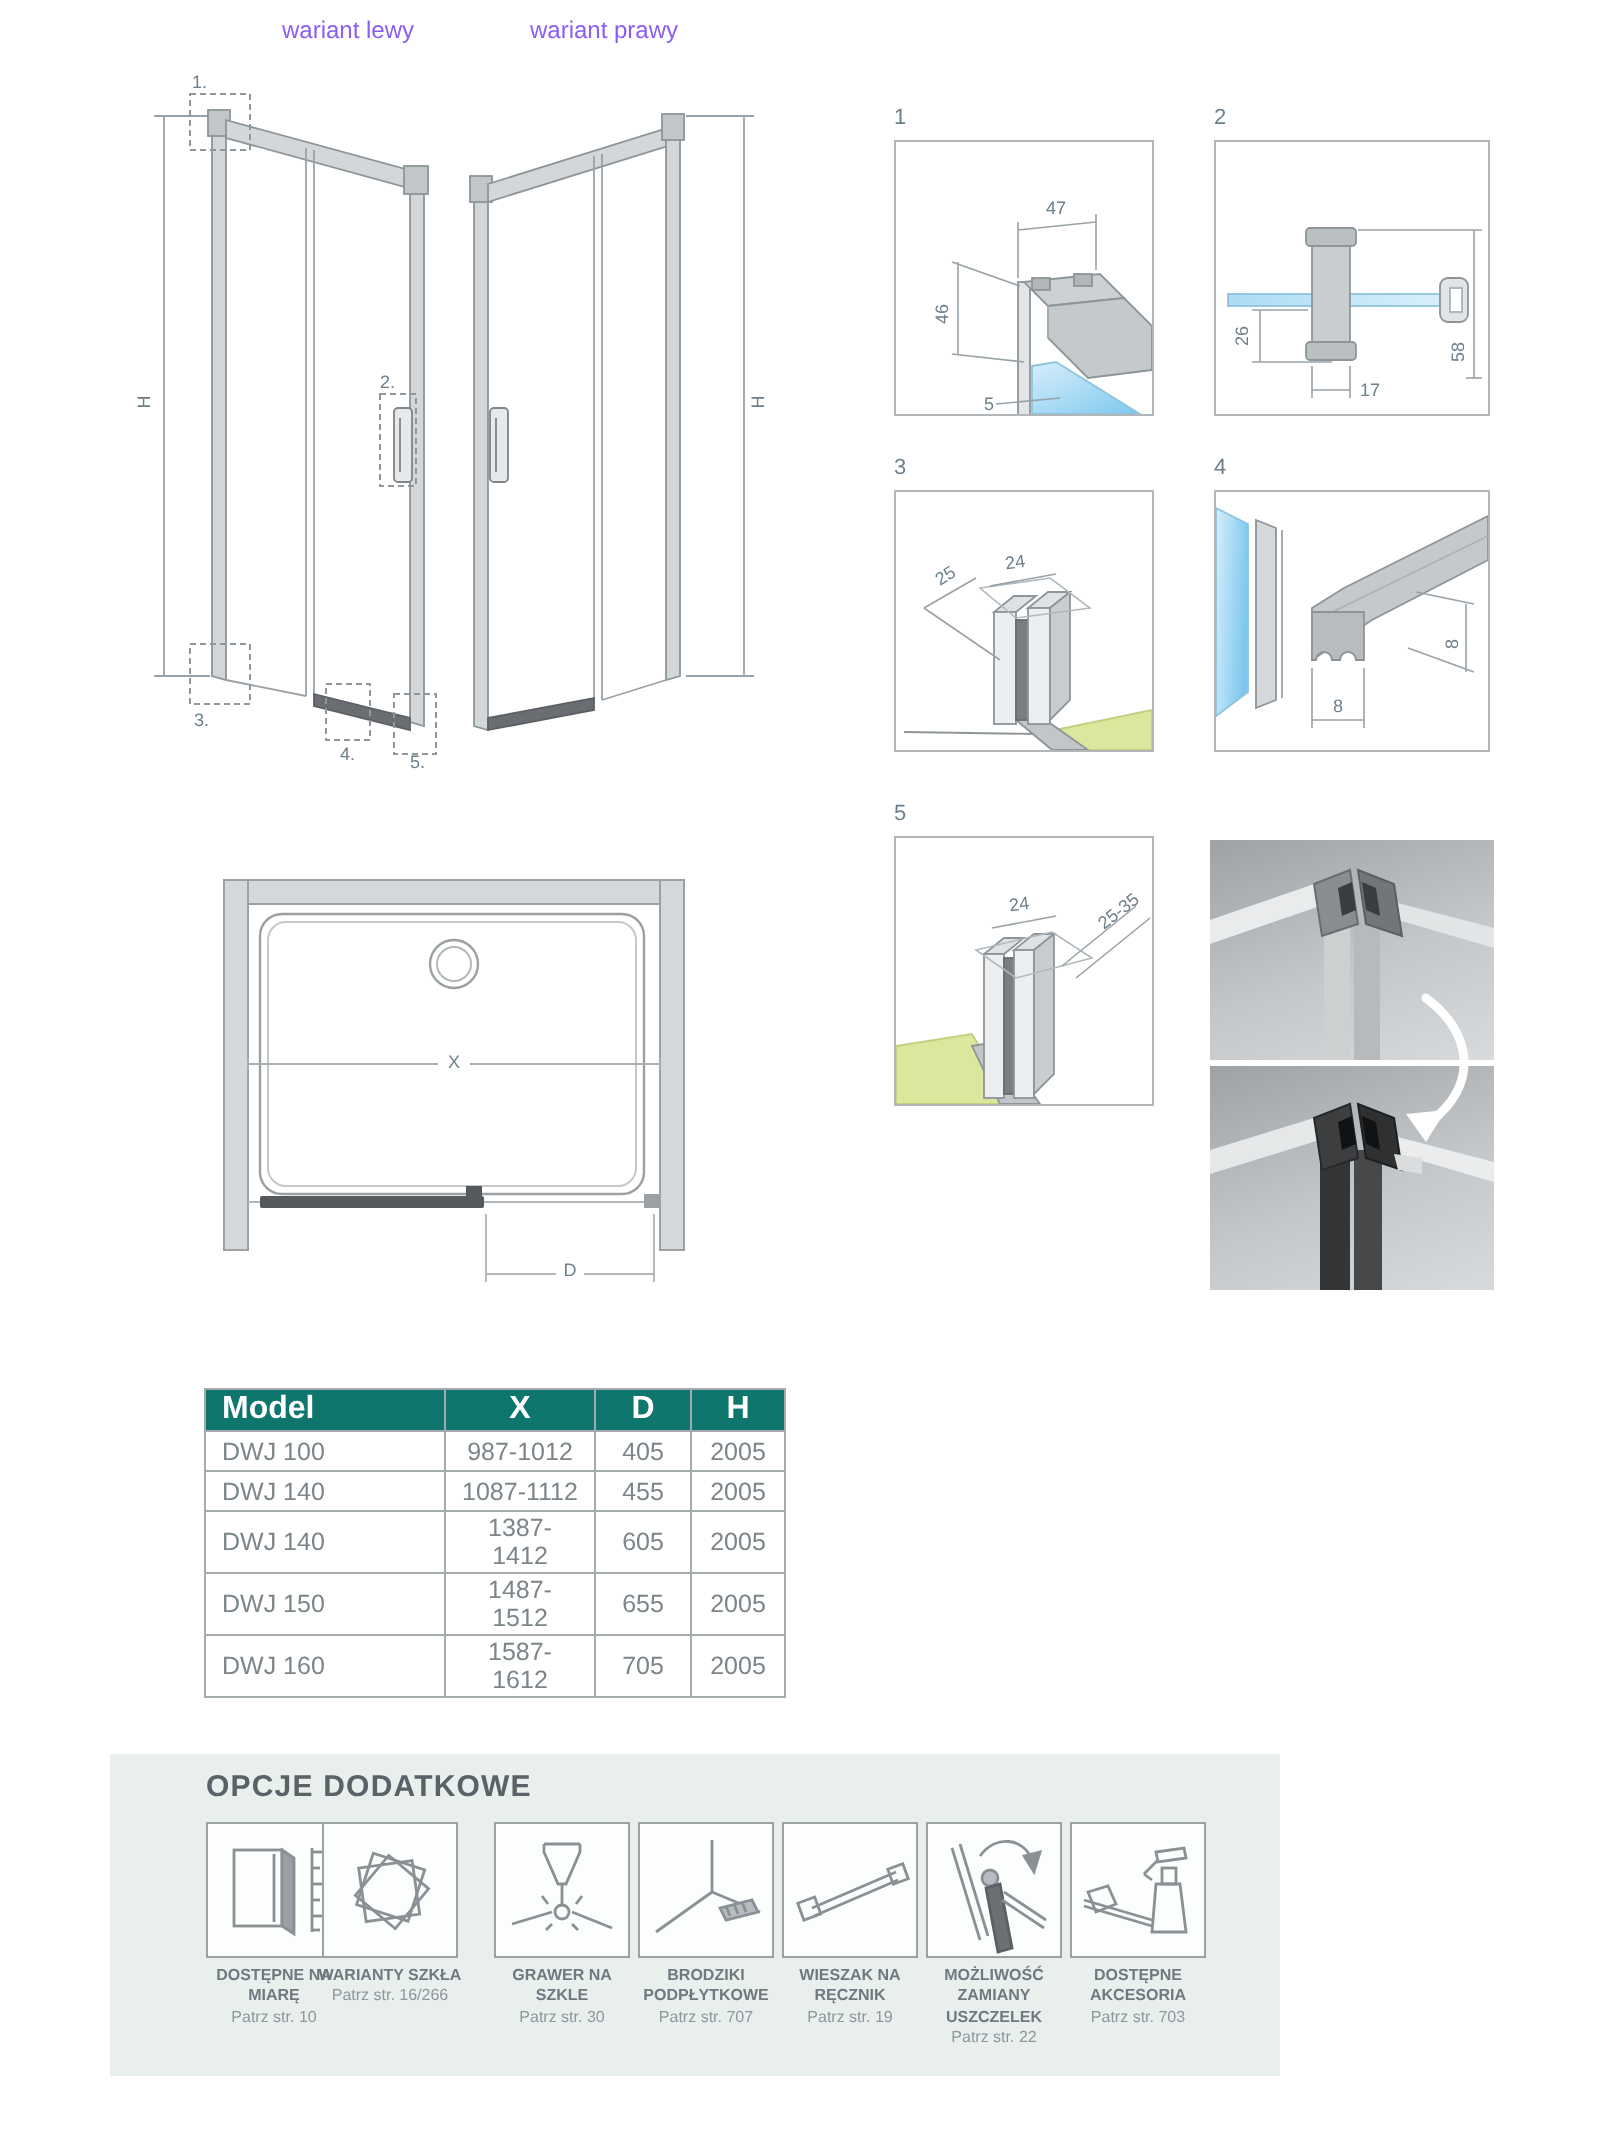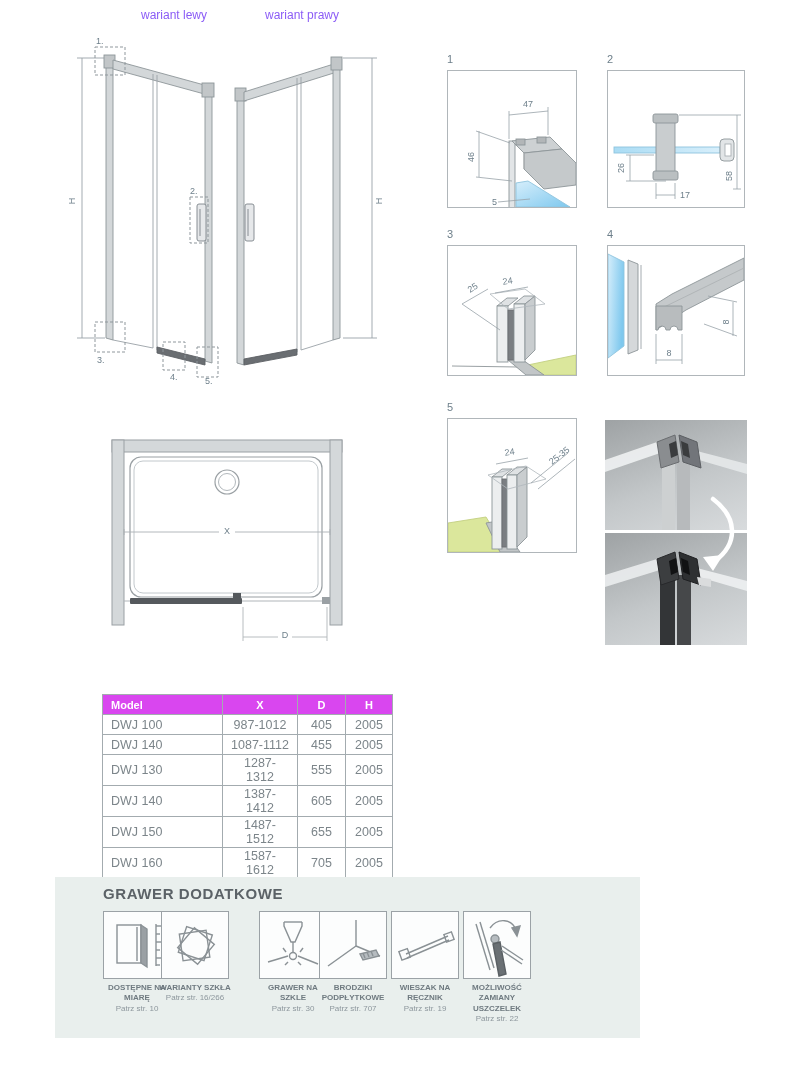--- a/index.html
+++ b/index.html
@@ -7,21 +7,21 @@
           font-family:"Liberation Sans",sans-serif;overflow:hidden;}
   .abs{position:absolute;}
   .variant-title{font-size:12px;color:#8b5cf6;text-align:center;width:132px;}
   svg{display:block;}
   svg text{font-family:"Liberation Sans",sans-serif;fill:#6d7f8a;font-size:9px;}
   .detail-box{position:absolute;border:1px solid #b0b6ba;background:#fff;box-sizing:border-box;}
   .detail-num{position:absolute;font-size:11px;color:#6d7f8a;}
   .photo{position:absolute;overflow:hidden;background:linear-gradient(160deg,#9ea2a4 0%,#c3c7c9 55%,#d8dbdd 100%);}
   .spec-table{border-collapse:collapse;font-size:12.5px;color:#7c858a;table-layout:fixed;}
   .spec-table th,.spec-table td{border:1px solid #a3abaf;height:17px;padding:1px 8px;background:#fff;}
-  .spec-table th{background:#d946ef;color:#ffffff;font-size:11px;font-weight:bold;}
+  .spec-table th{background:#0f766e;color:#ffffff;font-size:16px;font-weight:bold;}
   .spec-table th.col-model{text-align:left;}
   .spec-table td.cell-model{text-align:left;}
   .spec-table th,.spec-table td{text-align:center;}
   .options-panel{position:absolute;left:55px;top:877px;width:585px;height:161px;background:#e9efed;}
   .options-title{position:absolute;left:48px;top:8px;font-size:15px;font-weight:bold;
                  color:#5b6267;letter-spacing:0.6px;}
   .option-item{position:absolute;width:72px;top:34px;text-align:center;}
   .option-box{width:68px;height:68px;border:1px solid #9ba2a6;background:#fcfdfd;margin:0 auto;box-sizing:border-box;}
   .option-label{margin-top:4px;font-size:8px;line-height:1.3;font-weight:bold;color:#6f7a80;}
   .option-page{font-size:8px;line-height:1.3;color:#8d979d;}
@@ -323,26 +323,20 @@
         <td>405</td>
         <td>2005</td>
       </tr>
       <tr>
         <td class="cell-model">DWJ 140</td>
         <td>1087-1112</td>
         <td>455</td>
         <td>2005</td>
       </tr>
       <tr>
-        <td class="cell-model">DWJ 130</td>
-        <td>1287-1312</td>
-        <td>555</td>
-        <td>2005</td>
-      </tr>
-      <tr>
         <td class="cell-model">DWJ 140</td>
         <td>1387-1412</td>
         <td>605</td>
         <td>2005</td>
       </tr>
       <tr>
         <td class="cell-model">DWJ 150</td>
         <td>1487-1512</td>
         <td>655</td>
         <td>2005</td>
@@ -350,21 +344,21 @@
       <tr>
         <td class="cell-model">DWJ 160</td>
         <td>1587-1612</td>
         <td>705</td>
         <td>2005</td>
       </tr>
     </tbody>
   </table>
 
   <div class="options-panel">
-    <div class="options-title">GRAWER DODATKOWE</div>
+    <div class="options-title">OPCJE DODATKOWE</div>
 
     <div class="option-item" style="left:46px;">
       <div class="option-box">
         <svg width="66" height="66" viewBox="0 0 66 66">
           <g stroke="#8a9195" stroke-width="1.4" fill="none">
             <rect x="13" y="13" width="24" height="38"></rect>
             <line x1="33" y1="15" x2="33" y2="49"></line>
             <polygon points="37,13 43,17 43,55 37,51" fill="#9aa0a4"></polygon>
             <line x1="52" y1="12" x2="52" y2="54"></line>
             <line x1="52" y1="14" x2="57" y2="14"></line>
@@ -387,21 +381,21 @@
             <rect x="20" y="18" width="27" height="27" transform="rotate(18 33 31)"></rect>
             <rect x="19" y="20" width="27" height="27" transform="rotate(-8 33 33)"></rect>
             <rect x="21" y="21" width="26" height="26" transform="rotate(40 34 34)"></rect>
           </g>
         </svg>
       </div>
       <div class="option-label">WARIANTY SZKŁA</div>
       <div class="option-page">Patrz str. 16/266</div>
     </div>
 
-    <div class="option-item" style="left:202px;">
+    <div class="option-item" style="left:190px;">
       <div class="option-box">
         <svg width="66" height="66" viewBox="0 0 66 66">
           <g stroke="#8a9195" stroke-width="1.4" fill="none">
             <polyline points="24,10 24,14 31,30 35,30 42,14 42,10"></polyline>
             <line x1="24" y1="10" x2="42" y2="10"></line>
             <line x1="33" y1="30" x2="33" y2="40"></line>
             <circle cx="33" cy="44" r="3.5"></circle>
             <line x1="8" y1="50" x2="28" y2="44"></line>
               <line x1="38" y1="44" x2="58" y2="52"></line>
             <line x1="26" y1="40" x2="23" y2="36"></line>
@@ -460,15 +454,33 @@
               <line x1="38" y1="34" x2="59" y2="48"></line>
             <path d="M26,16 C34,5 48,7 52,18" fill="none"></path>
             <polygon points="48,16 56,14 53,24" fill="#8a9195"></polygon>
           </g>
         </svg>
       </div>
       <div class="option-label">MOŻLIWOŚĆ ZAMIANY USZCZELEK</div>
       <div class="option-page">Patrz str. 22</div>
     </div>
 
+    <div class="option-item" style="left:478px;">
+      <div class="option-box">
+        <svg width="66" height="66" viewBox="0 0 66 66">
+          <g stroke="#8a9195" stroke-width="1.4" fill="none">
+            <line x1="6" y1="38" x2="40" y2="48"></line>
+              <line x1="6" y1="41" x2="40" y2="51"></line>
+            <polygon points="8,34 18,31 22,40 12,44"></polygon>
+            <path d="M42,30 L54,30 L57,54 L40,54 Z"></path>
+            <rect x="45" y="22" width="7" height="8"></rect>
+            <polygon points="42,14 56,12 57,17 43,19"></polygon>
+            <line x1="43" y1="18" x2="36" y2="25"></line>
+              <line x1="36" y1="25" x2="40" y2="28"></line>
+          </g>
+        </svg>
+      </div>
+      <div class="option-label">DOSTĘPNE AKCESORIA</div>
+      <div class="option-page">Patrz str. 703</div>
+    </div>
   </div>
 
 </div>
 
 </body></html>

